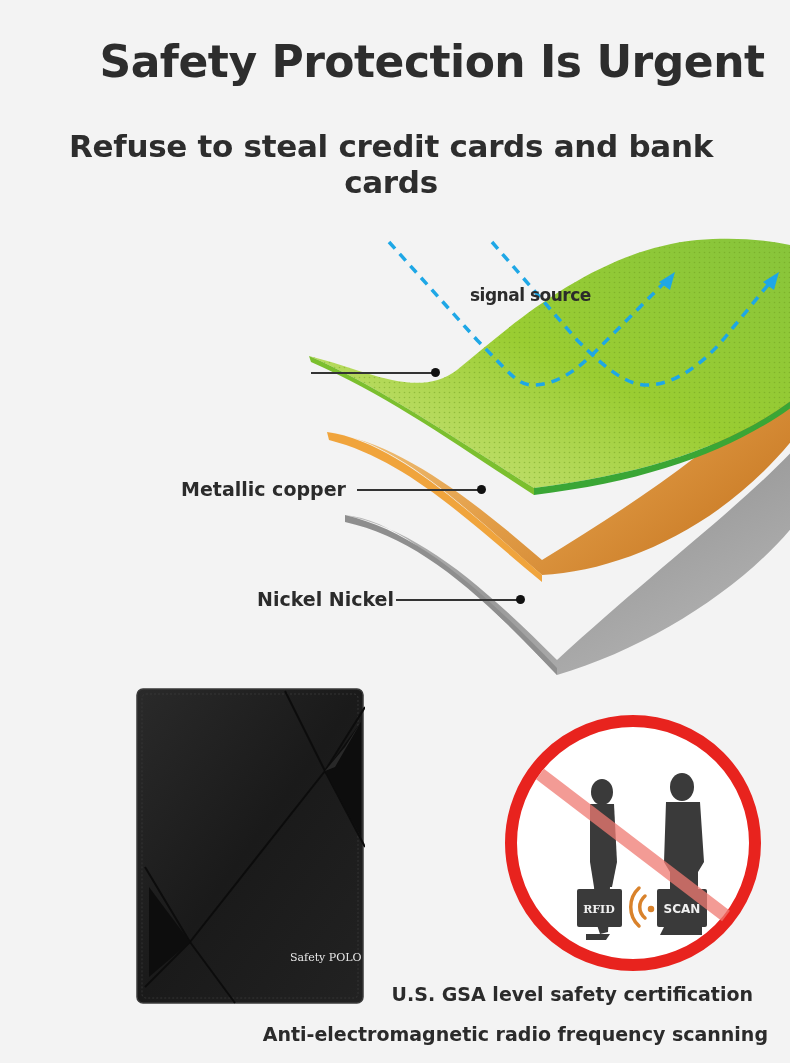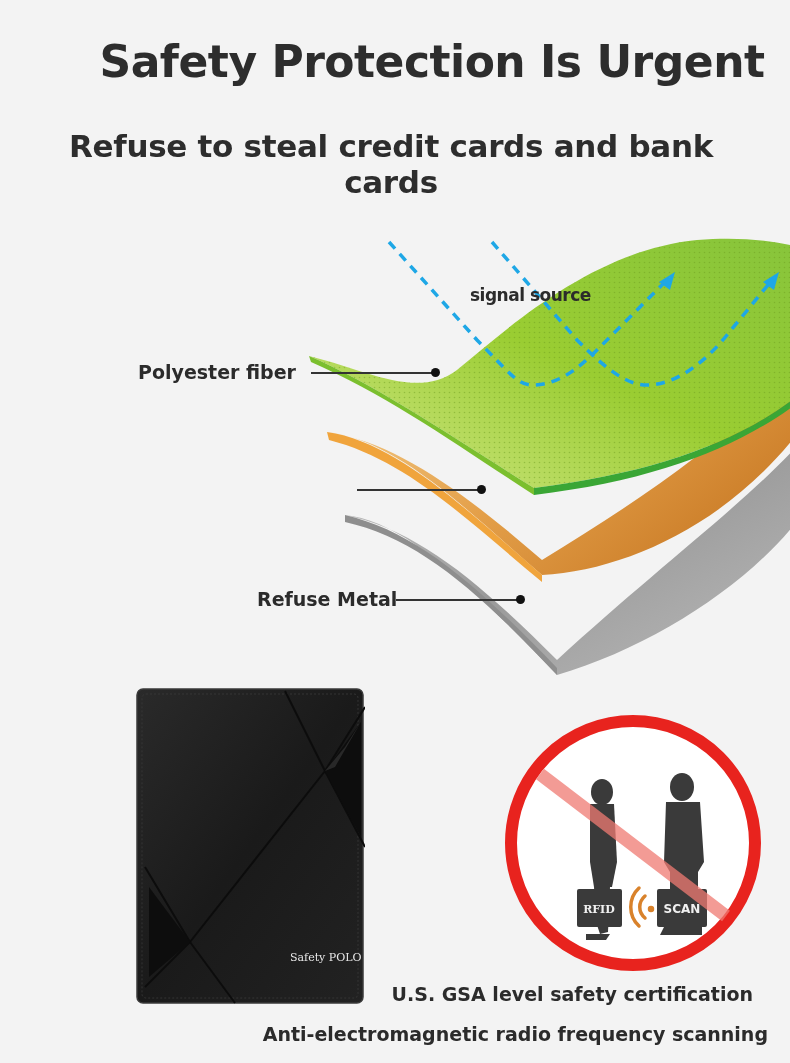--- a/index.html
+++ b/index.html
@@ -81,28 +81,28 @@
       <path d="M352 22 L 440 120 C 470 150, 480 165, 495 165 C 520 165, 540 150, 560 130 L 630 60"></path>
       <path d="M455 22 L 540 120 C 570 150, 590 165, 610 165 C 640 165, 670 140, 690 115 L 735 60"></path>
     </g>
 
     <polygon points="638,52 622,62 633,70" fill="#1ea7e6"></polygon>
     <polygon points="742,52 726,62 737,70" fill="#1ea7e6"></polygon>
   </svg>
 
   <div class="abs signal-label" style="left:396px;top:65px;">signal source</div>
 
-  <div class="abs layer-label" style="left:64px;top:141px;">Polyester fiber</div>
   <div class="abs leader" style="left:237px;top:152px;width:122px;"></div>
   <div class="abs dot" style="left:357px;top:148px;"></div>
 
+  <div class="abs layer-label" style="left:107px;top:258px;">Metallic copper</div>
   <div class="abs leader" style="left:283px;top:269px;width:122px;"></div>
   <div class="abs dot" style="left:403px;top:265px;"></div>
 
-  <div class="abs layer-label" style="left:183px;top:368px;">Refuse Metal</div>
+  <div class="abs layer-label" style="left:183px;top:368px;">Nickel Nickel</div>
   <div class="abs leader" style="left:322px;top:379px;width:122px;"></div>
   <div class="abs dot" style="left:442px;top:375px;"></div>
 </div>
 
 <div class="abs" style="left:98px;top:687px;width:230px;height:318px;">
   <svg width="230" height="318" viewBox="0 0 230 318">
     <defs>
       <linearGradient id="leather" x1="0" y1="0" x2="1" y2="1">
         <stop offset="0" stop-color="#2a2a2a"></stop>
         <stop offset="0.5" stop-color="#1a1a1a"></stop>

